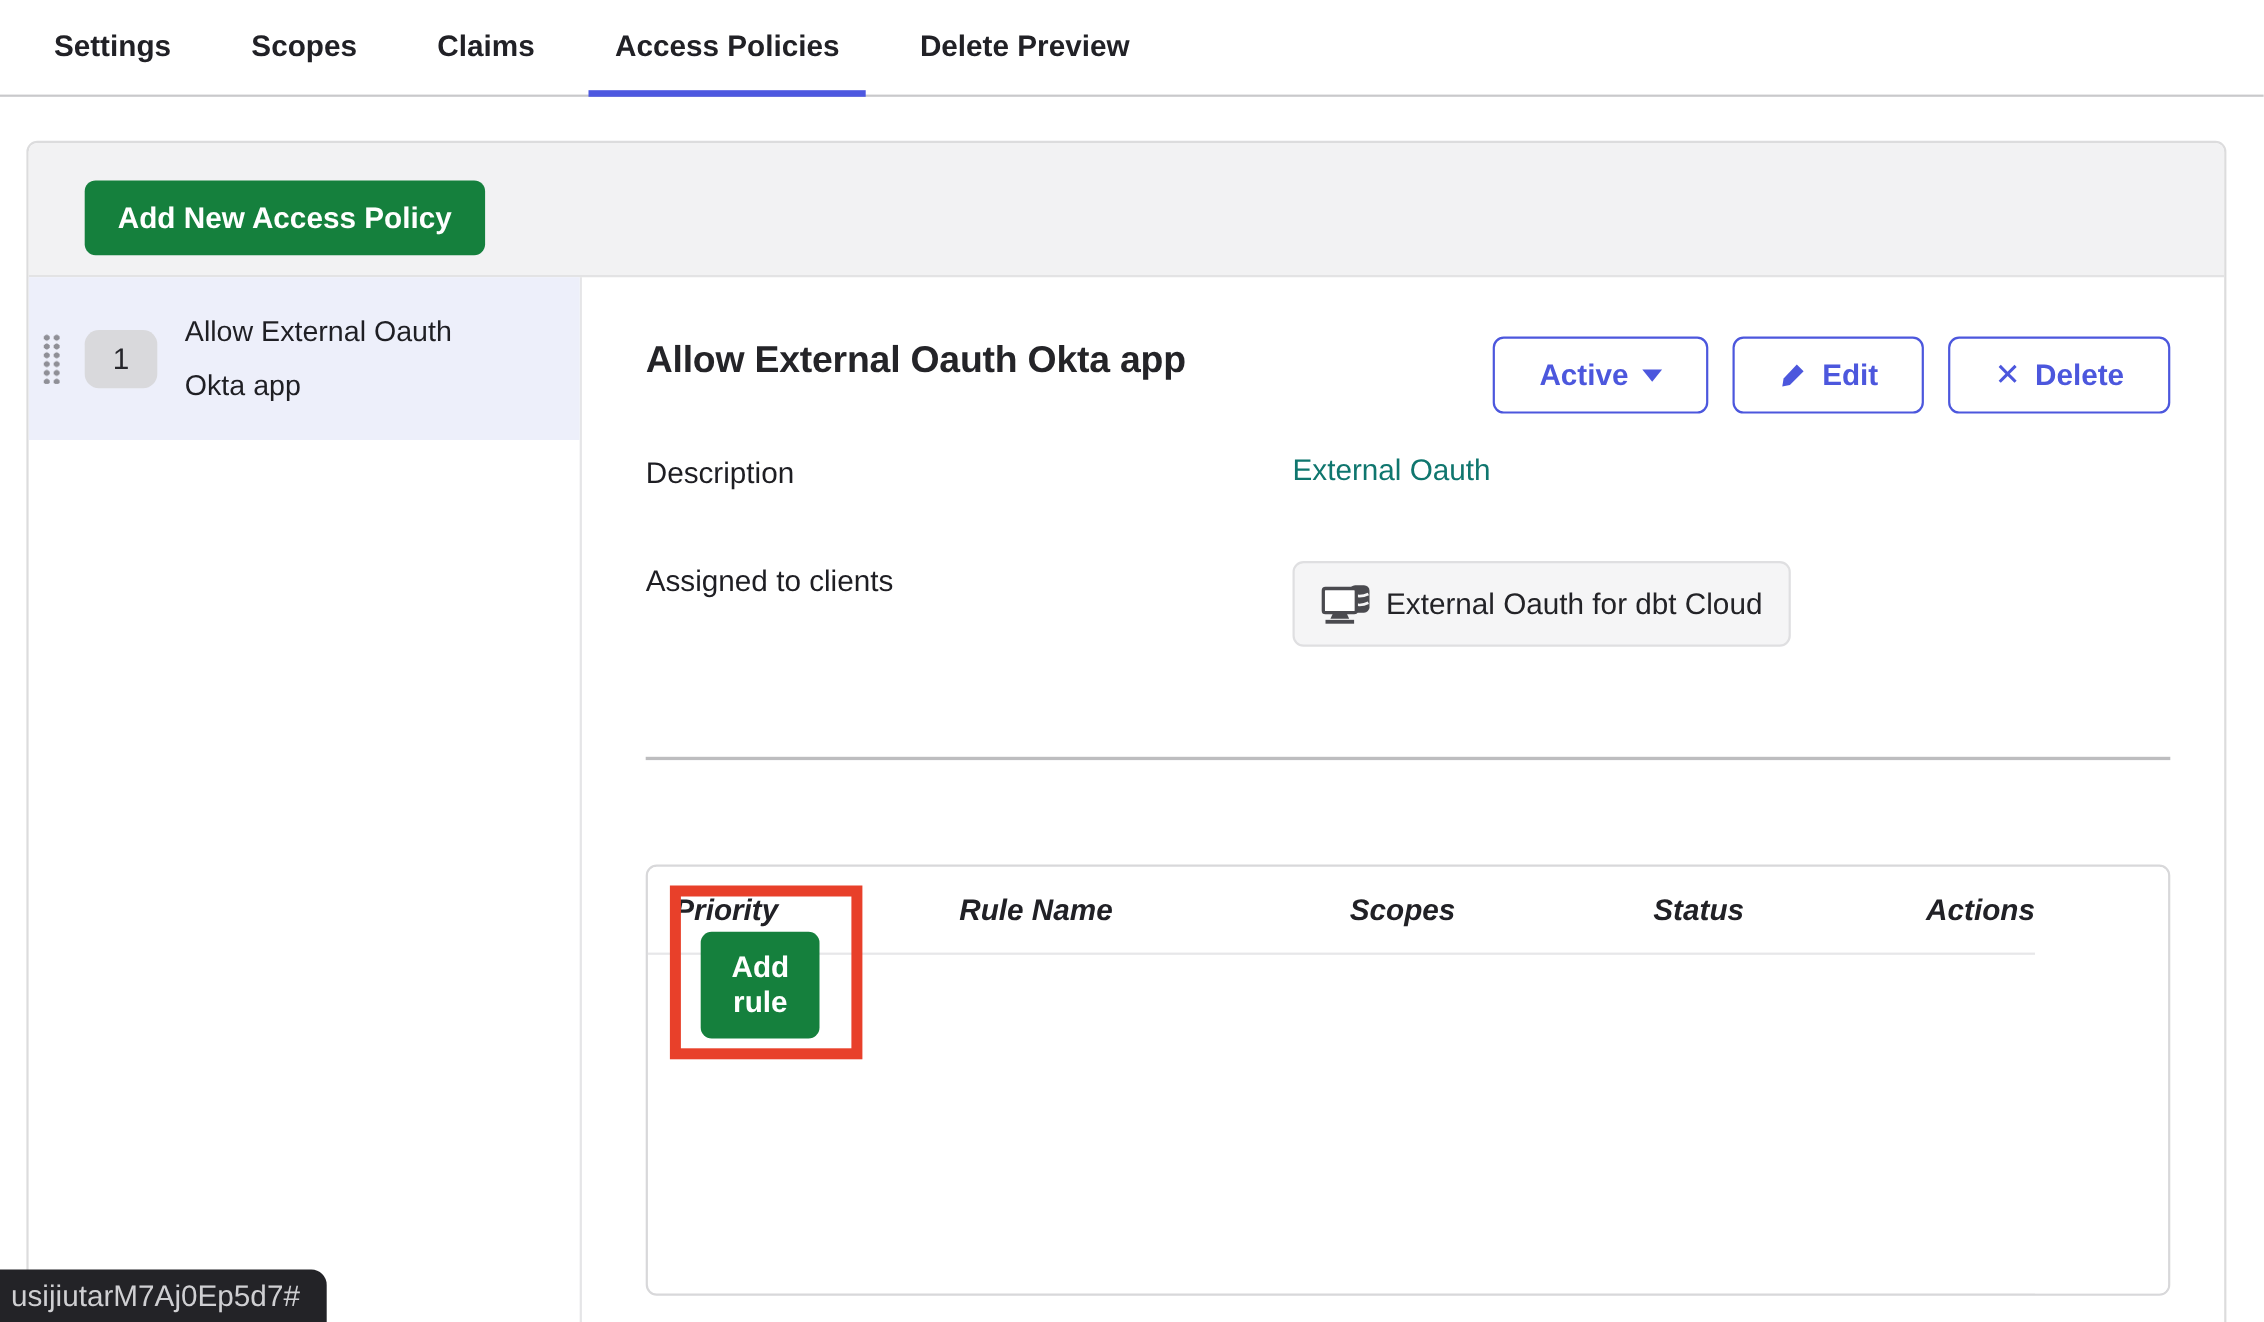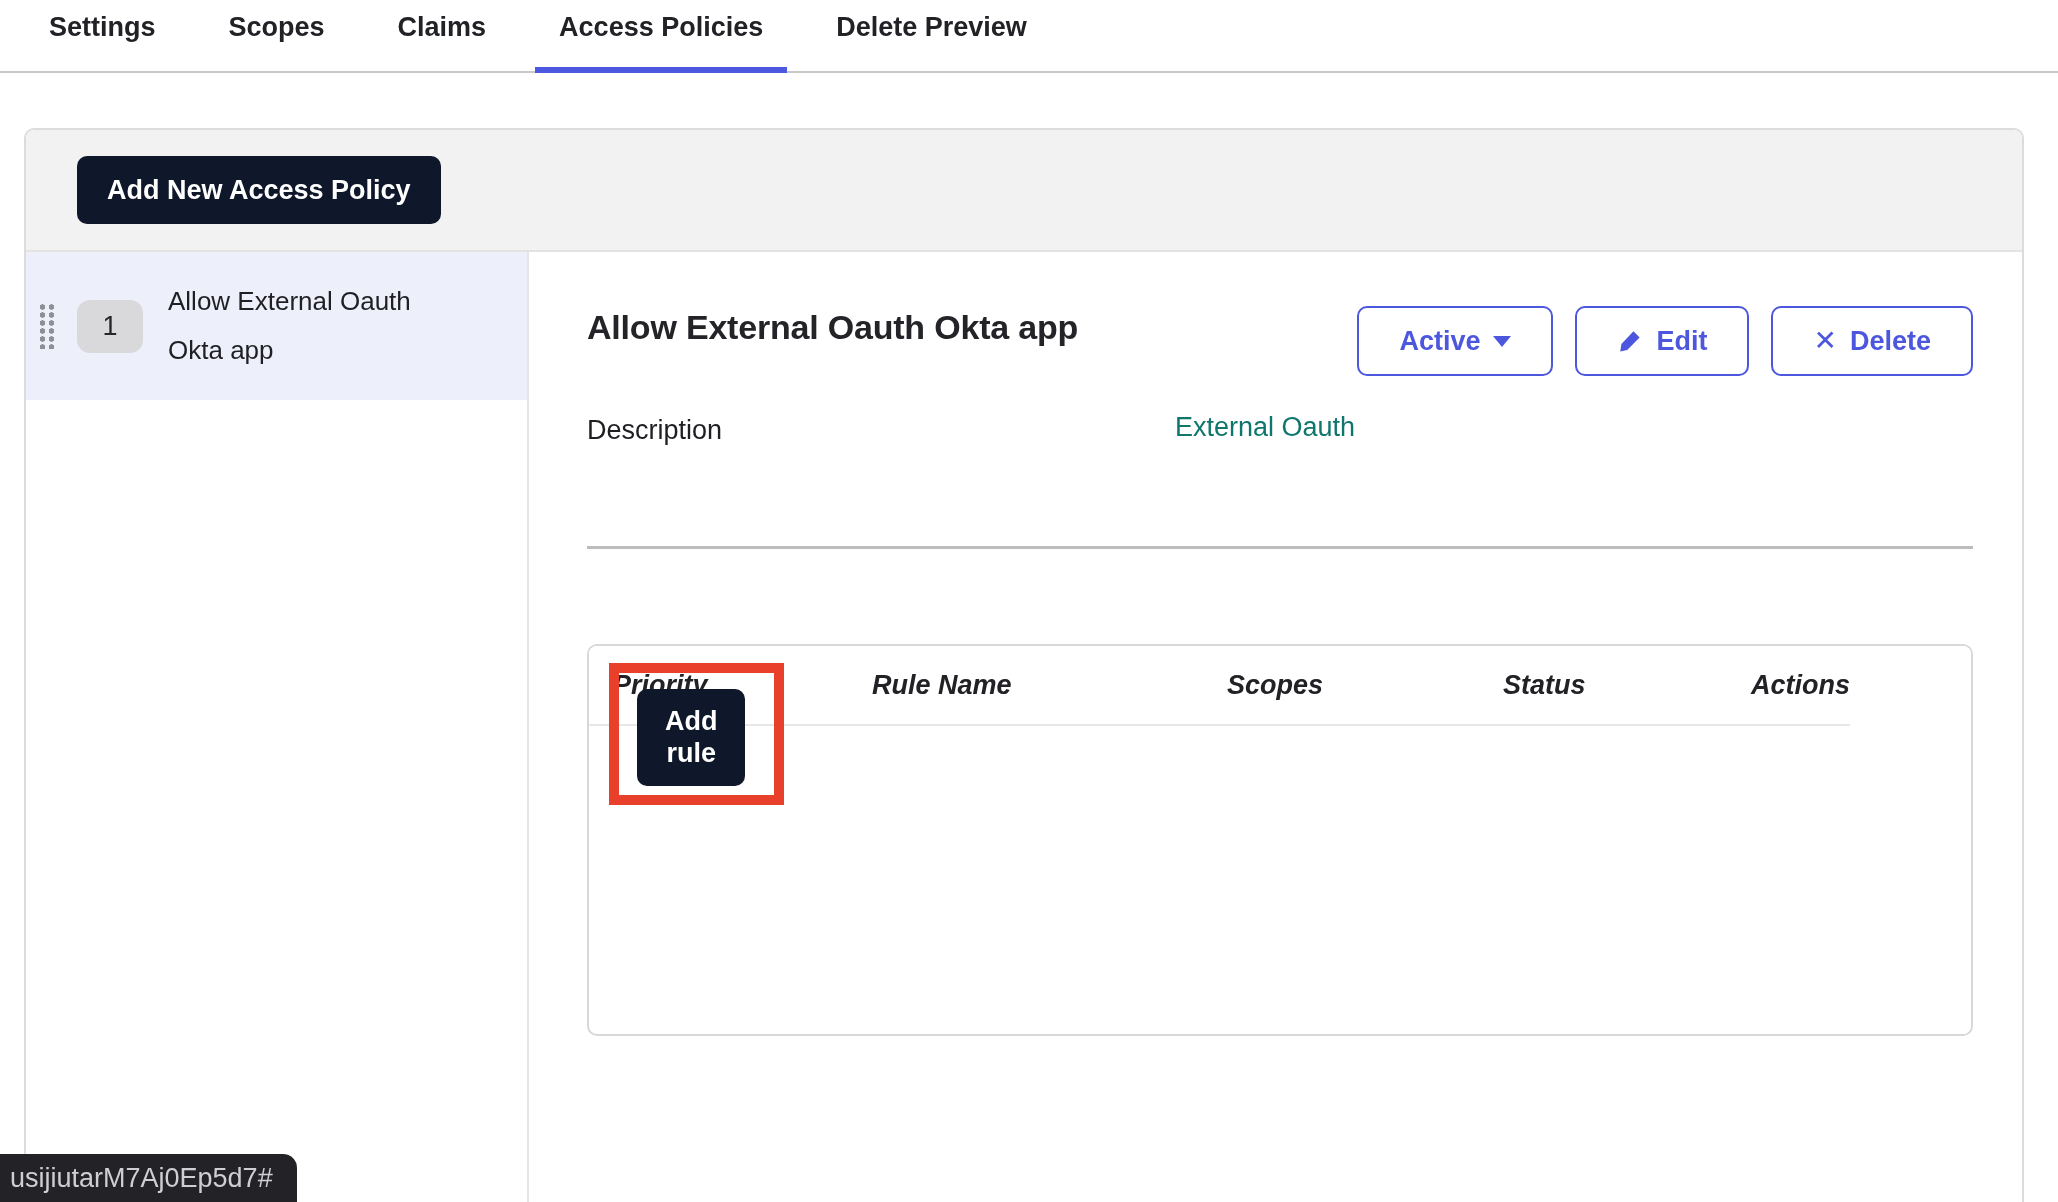--- a/index.html
+++ b/index.html
@@ -1,33 +1,33 @@
 <!DOCTYPE html>
 <html><head>
 <meta charset="utf-8">
 <style>
   * { box-sizing: border-box; margin: 0; padding: 0; }
   html,body { width: 2058px; height: 1202px; overflow: hidden; background:#ffffff;
     font-family: "Liberation Sans", sans-serif; color:#1d1d21; }
 
   
-  .tabbar { display:flex; align-items:flex-end; padding-left:25px; height:73px;
+  .tabbar { display:flex; align-items:flex-end; padding-left:25px; height:88px;
     border-bottom:2px solid #c9c9cb; background:#fff; }
   .tab { font-size:27px; font-weight:700; color:#212126; padding:0 24px 24px 24px;
     margin:0 25px -2px 0; cursor:pointer; border-bottom:6px solid transparent; white-space:nowrap; }
   .tab.active { border-bottom-color:#4d58e0; }
 
   
   .outer-card { position:absolute; left:24px; top:128px; right:34px; height:1140px;
     border:2px solid #dcdcdd; border-radius:10px; background:#fff; overflow:hidden;
     display:flex; flex-direction:column; }
   .outer-head { background:#f2f2f3; border-bottom:2px solid #e3e3e4; height:122px;
     flex:0 0 auto; display:flex; align-items:center; padding-left:51px; }
-  .btn-primary { background:#0f172a; color:#fff; font-family:inherit; font-size:27px; font-weight:700;
-    border:none; border-radius:10px; padding:18px 30px; cursor:pointer; line-height:1.2; }
+  .btn-primary { background:#15803d; color:#fff; font-family:inherit; font-size:27px; font-weight:700;
+    border:none; border-radius:10px; padding:18px 30px; cursor:pointer; line-height:1.2;margin-top:16px; }
   .outer-body { flex:1 1 auto; display:flex; min-height:0; }
 
   
   .policy-list { width:503px; flex:0 0 auto; border-right:2px solid #e5e5e7; }
   .policy-item { background:#edeffa; min-height:148px; display:flex; align-items:center;
     padding:18px 20px 18px 12px; cursor:pointer; }
   .drag { width:19px; height:46px; margin-right:20px; flex:0 0 auto;
     background-image: radial-gradient(circle 2.6px at 4.5px 4px, #8f8f96 2.5px, transparent 2.9px);
     background-size: 9px 8px; }
   .badge { width:66px; height:53px; flex:0 0 auto; background:#d9d9dc; border-radius:13px;
@@ -121,20 +121,34 @@
             <span>Delete</span>
           </button>
         </div>
       </div>
 
       <div class="field-row r1">
         <div class="field-label">Description</div>
         <div class="field-value">External Oauth</div>
       </div>
 
+      <div class="field-row r2">
+        <div class="field-label">Assigned to clients</div>
+        <div class="chip">
+          <svg class="icon-svg" width="46" height="40" viewBox="0 0 46 40">
+            <rect x="26" y="3" width="18" height="25" rx="5" fill="#4a4a4f"></rect>
+            <path d="M27 11 Q35 15 43 11" stroke="#f5f5f6" stroke-width="2.4" fill="none"></path>
+            <path d="M27 19 Q35 23 43 19" stroke="#f5f5f6" stroke-width="2.4" fill="none"></path>
+            <rect x="2" y="6" width="30" height="22" rx="2" fill="#ffffff" stroke="#4a4a4f" stroke-width="3"></rect>
+            <path d="M11 28 L23 28 L25.5 33.5 L8.5 33.5 Z" fill="#4a4a4f"></path>
+            <rect x="4" y="34.5" width="26" height="3.5" fill="#4a4a4f"></rect>
+          </svg>
+          <span>External Oauth for dbt Cloud</span>
+        </div>
+      </div>
 
       <hr class="section-divider">
 
       <div class="rules-card">
         <div class="rules-head">
           <div class="annotation">
             <button class="btn-primary btn-addrule">Add rule</button>
           </div>
         </div>
         <div class="rules-cols">

